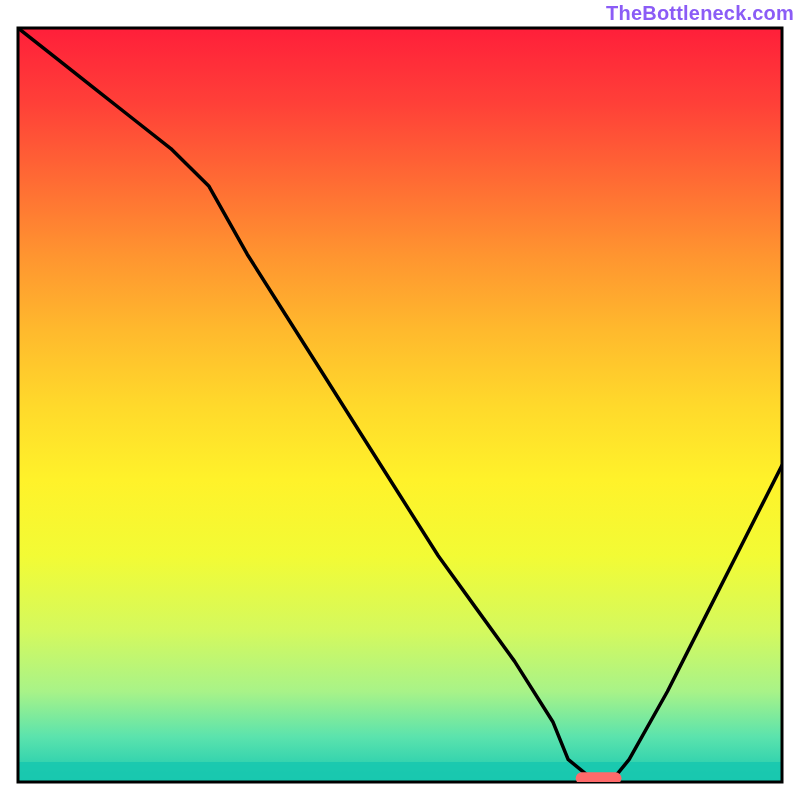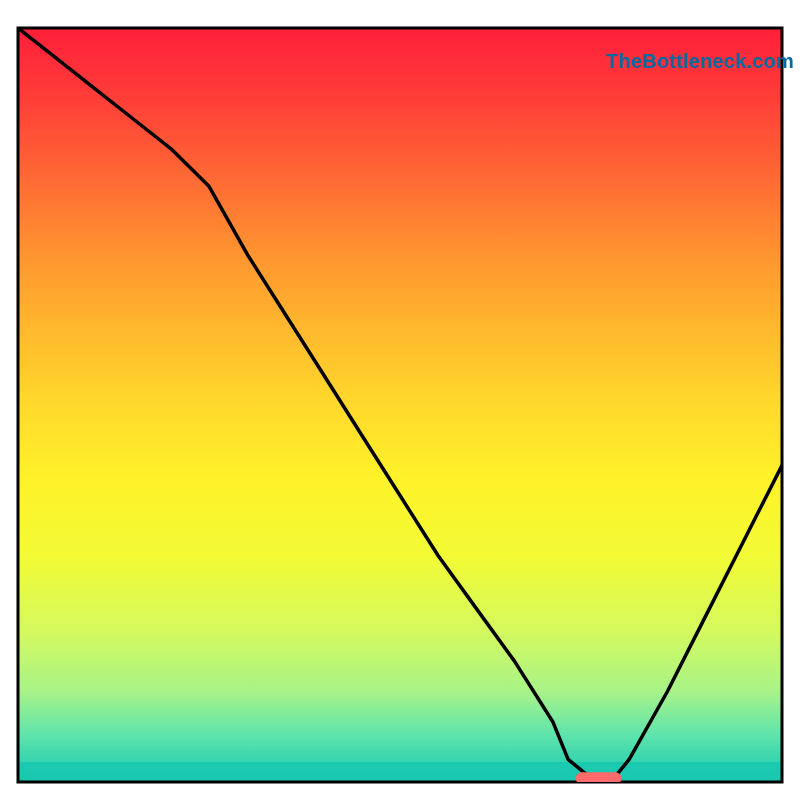--- a/index.html
+++ b/index.html
@@ -15,24 +15,23 @@
     position: relative;
     width: 800px;
     height: 800px;
   }
   .watermark {
     position: absolute;
     top: 2px;
     right: 6px;
     font-size: 20px;
     font-weight: 600;
-    color: #0369a1;
+    color: #8b5cf6;
     letter-spacing: 0.2px;
     z-index: 10;
-    margin-top: 48px;
   }
   svg.plot {
     position: absolute;
     top: 0;
     left: 0;
   }
 </style>
 </head>
 <body>
 

